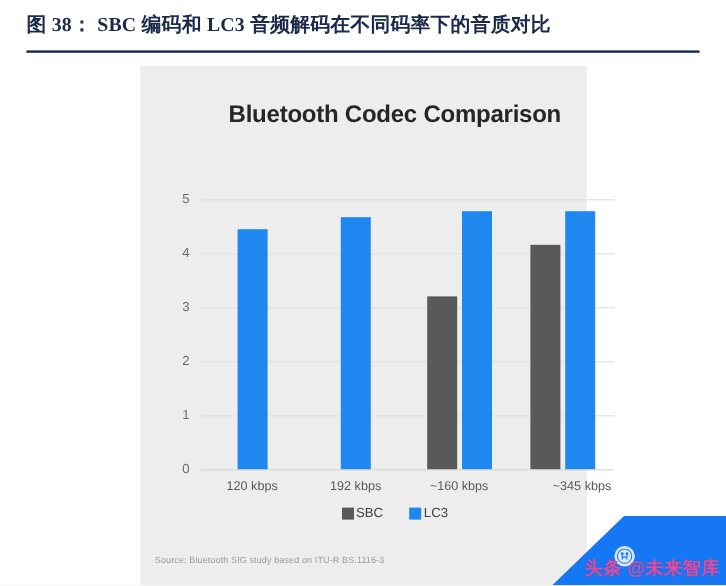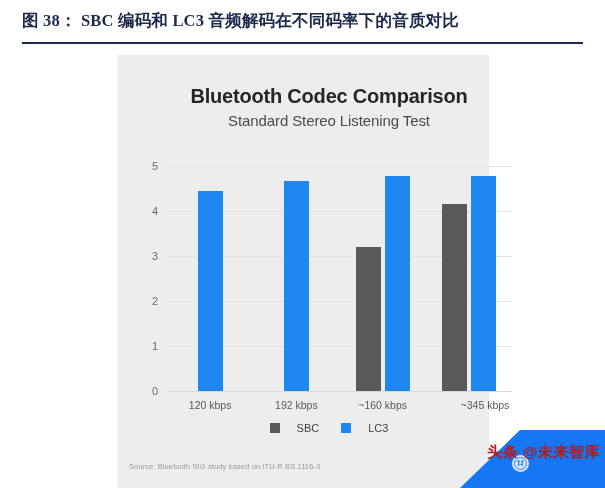--- a/index.html
+++ b/index.html
@@ -140,21 +140,21 @@
     top: 367px;
     width: 424px;
     display: flex;
     justify-content: center;
     align-items: center;
     gap: 22px;
   }
   .legend-item {
     display: flex;
     align-items: center;
-    gap: 17px;
+    gap: 2px;
   }
   .legend-swatch {
     width: 10px;
     height: 10px;
     display: block;
   }
   .legend-label {
     font-size: 11px;
     color: #3f3f3f;
   }
@@ -183,24 +183,24 @@
   #watermark-wedge {
     position: absolute;
     right: 0;
     bottom: 0;
     width: 145px;
     height: 58px;
   }
   #watermark-text {
     position: absolute;
     right: 5px;
-    bottom: 26px;
+    bottom: 5px;
     font-size: 15px;
     font-weight: bold;
-    color: #b91c1c;
+    color: #ec4899;
     letter-spacing: 0.5px;
     white-space: nowrap;
     text-shadow: 0 0 2px rgba(0,0,0,0.12);
   }
   #watermark-badge {
     position: absolute;
     right: 76px;
     bottom: 16px;
     width: 17px;
     height: 17px;
@@ -216,21 +216,20 @@
 <body>
 
 <div id="figure-header">
   <div id="figure-caption">图 38： SBC 编码和 LC3 音频解码在不同码率下的音质对比</div>
 </div>
 <div id="header-rule"></div>
 
 <div id="chart-panel">
 
   <div id="chart-title">Bluetooth Codec Comparison</div>
-  <div id="chart-subtitle">Standard Stereo Listening Test</div>
 
   <div id="plot-area">
     <div id="gridlines">
         <div class="gridline baseline" style="top: 225px;">
           <span class="ytick">0</span>
         </div>
         <div class="gridline" style="top: 180px;">
           <span class="ytick">1</span>
         </div>
         <div class="gridline" style="top: 135px;">

